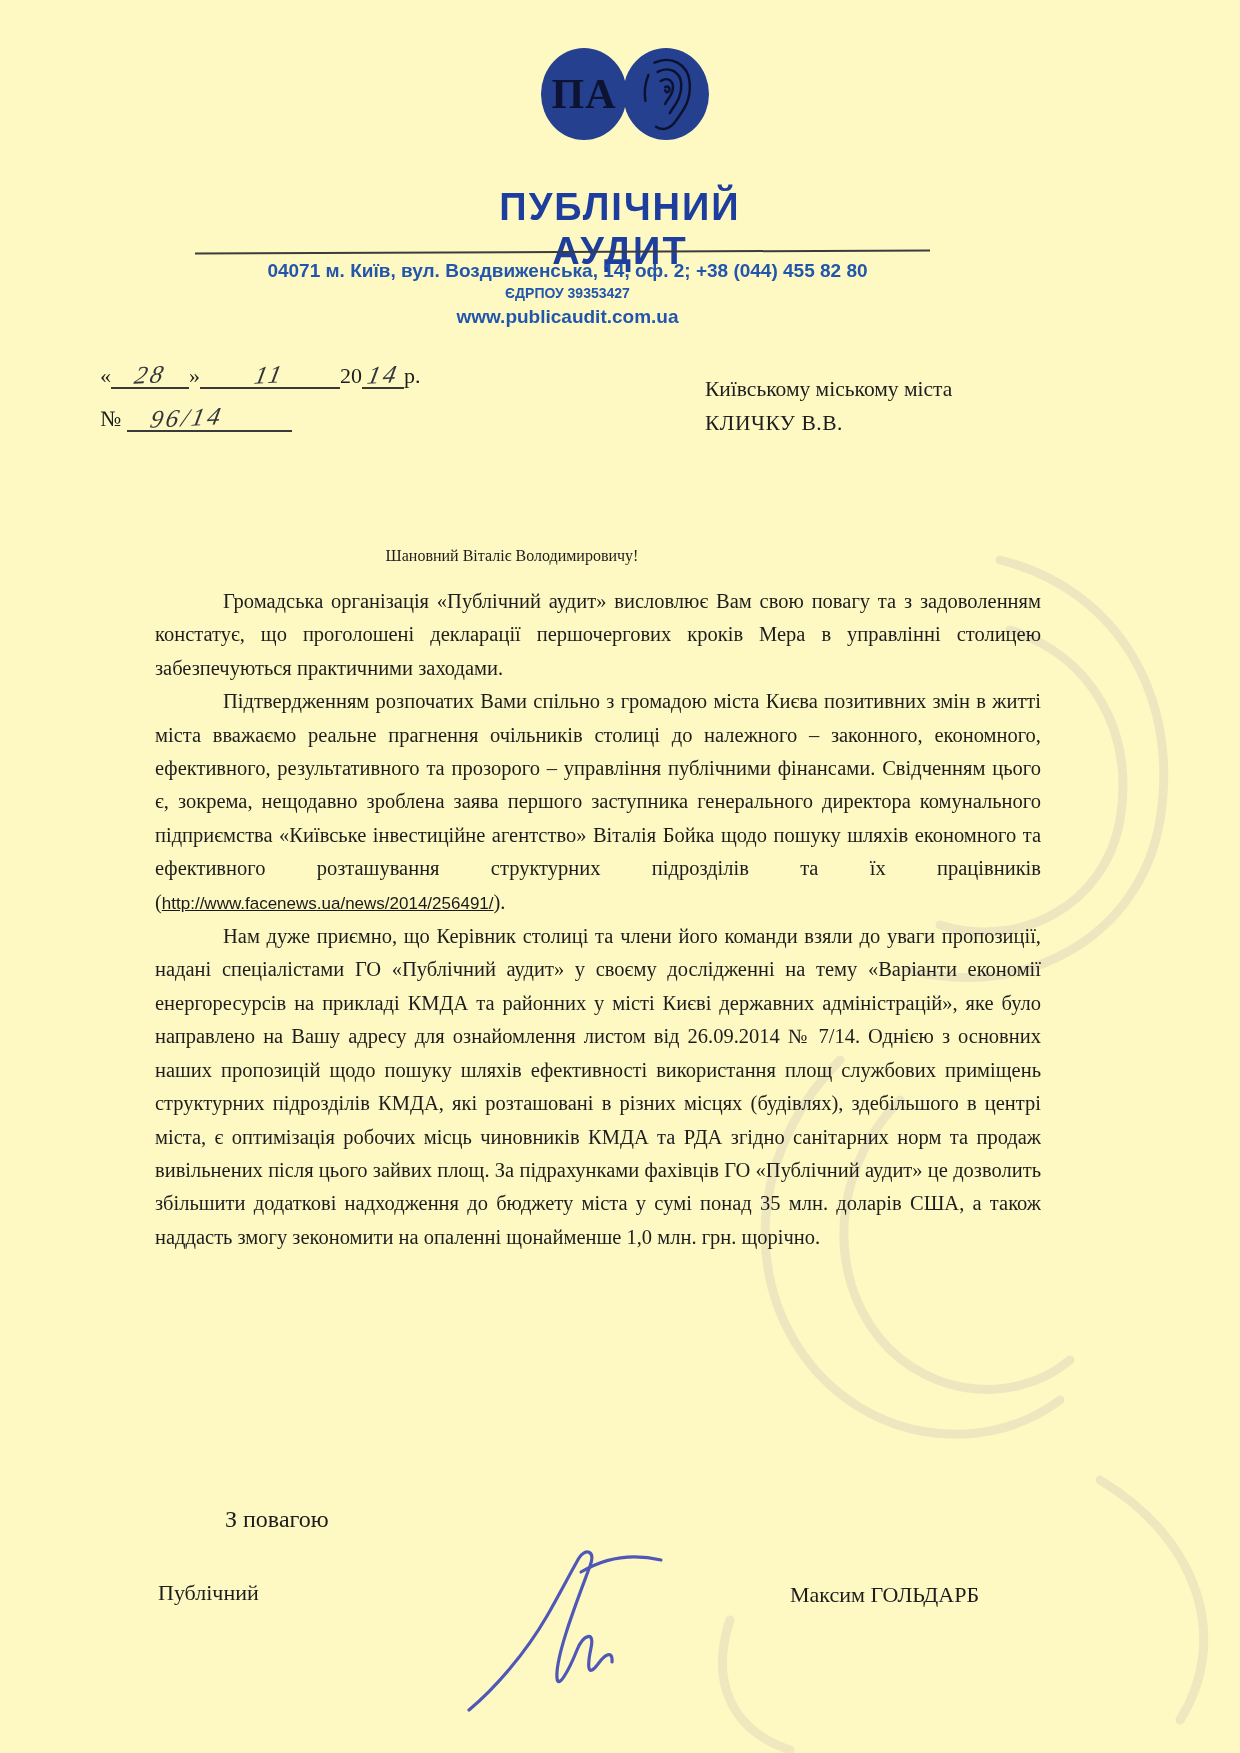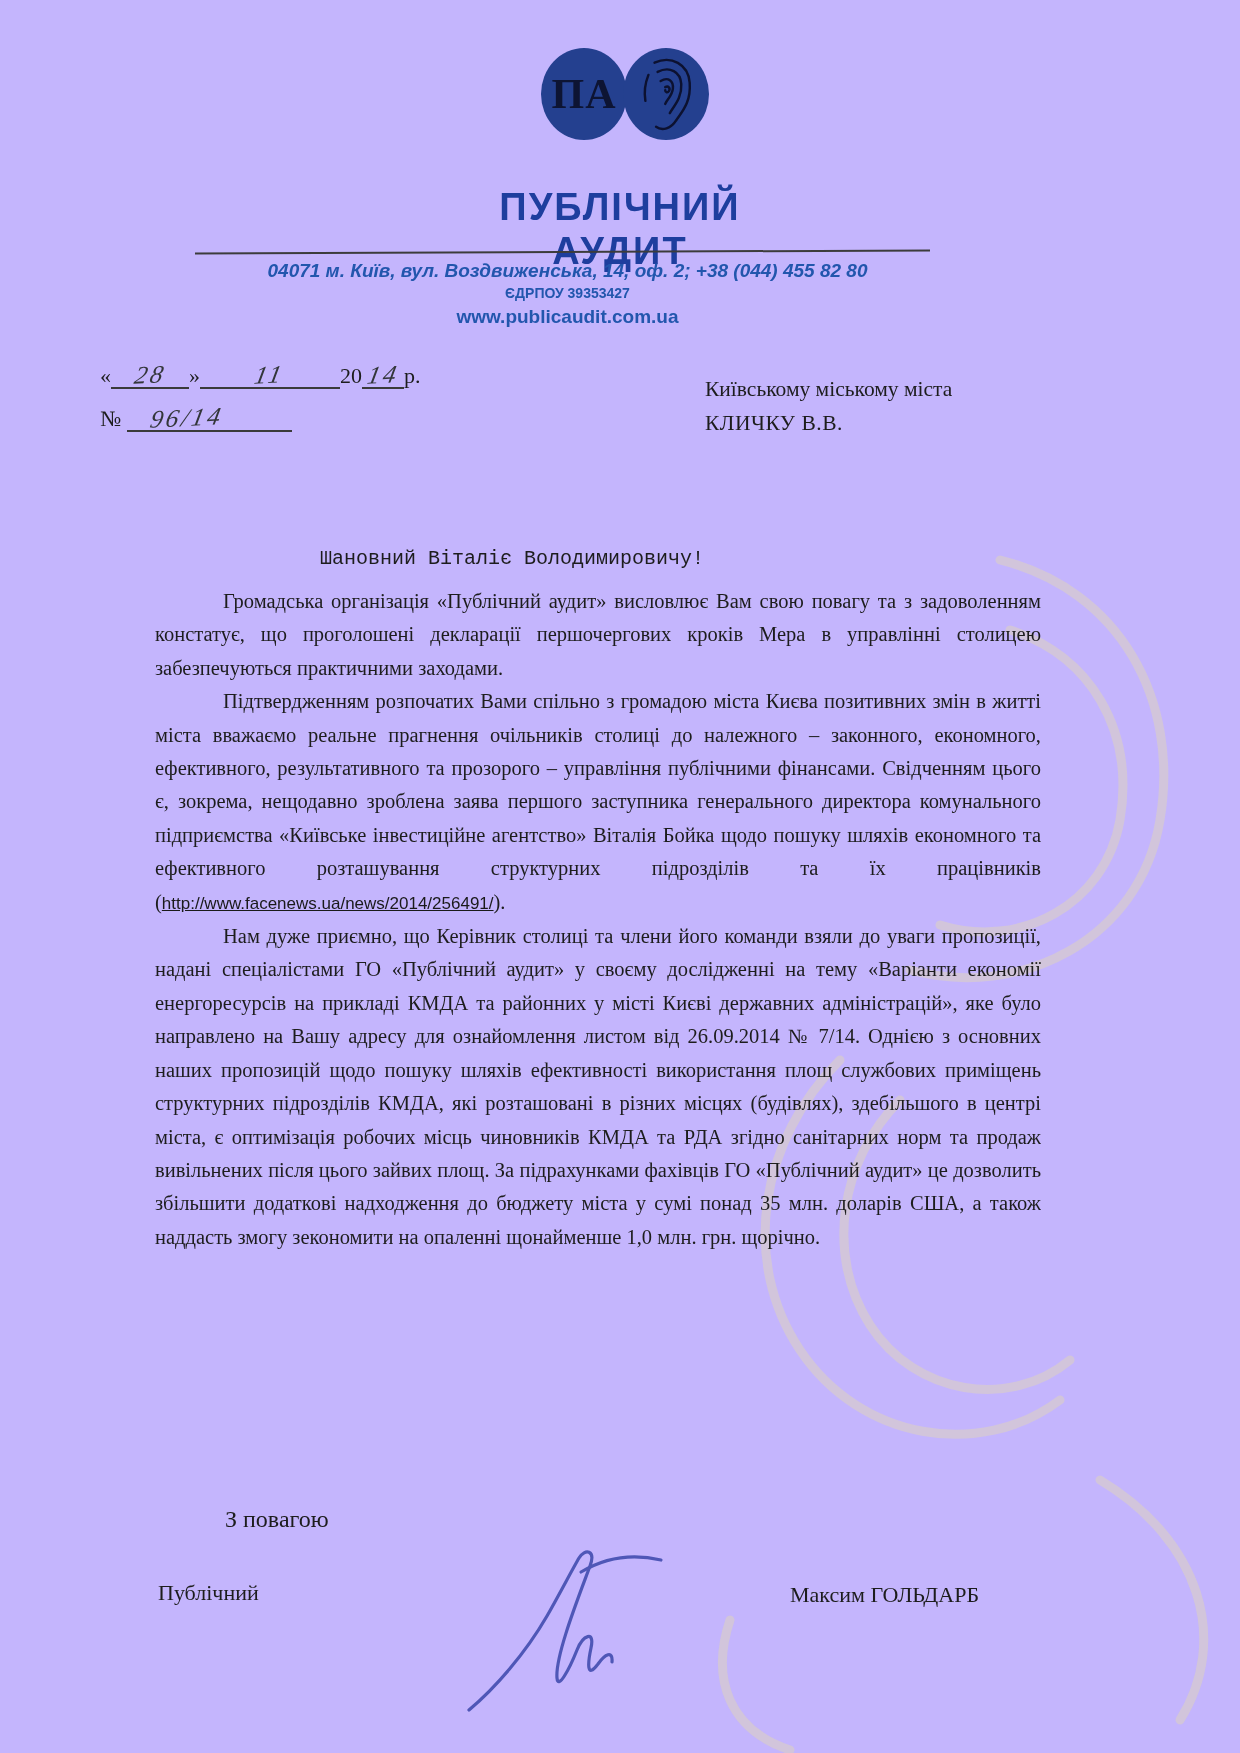--- a/index.html
+++ b/index.html
@@ -4,21 +4,21 @@
 <style>
   * { box-sizing: border-box; }
   html, body { margin: 0; padding: 0; }
   body { background: #e8e8e8; }
 
   .page {
     position: relative;
     width: 1240px;
     height: 1753px;
     margin: 0 auto;
-    background: #c4b5fd;
+    background: #fef9c3;
     overflow: hidden;
     font-family: "Liberation Serif", serif;
     color: #1d1d1d;
   }
 
   
   .watermark {
     position: absolute;
     top: 500px; left: 580px;
     width: 660px; height: 1260px;
@@ -72,21 +72,21 @@
   }
   .contact {
     position: absolute;
     top: 259px; left: 145px; width: 845px;
     text-align: center;
     font-family: "Liberation Sans", sans-serif;
     font-weight: bold;
     color: #2256ad;
     z-index: 2;
   }
-  .contact .l1 { font-size: 19px; line-height: 23px; font-style: italic; }
+  .contact .l1 { font-size: 19px; line-height: 23px; }
   .contact .l2 { font-size: 14px; line-height: 23px; }
   .contact .l3 { font-size: 19px; line-height: 23px; }
 
   
   .ref {
     position: absolute;
     top: 362px; left: 100px;
     font-size: 22px;
     z-index: 2;
   }
@@ -120,23 +120,22 @@
     line-height: 34px;
     z-index: 2;
   }
   .recipient .r2 { letter-spacing: 0.5px; }
 
   
   .salutation {
     position: absolute;
     top: 547px; left: 0; width: 1024px;
     text-align: center;
-    font-size: 20px;
-    z-index: 2;
-    font-family: Liberation Mono, monospace;
+    font-size: 16px;
+    z-index: 2;
   }
 
   
   .letter-body {
     position: absolute;
     top: 585px; left: 155px; width: 886px;
     text-align: justify;
     font-size: 20.5px;
     line-height: 33.4px;
     z-index: 2;

